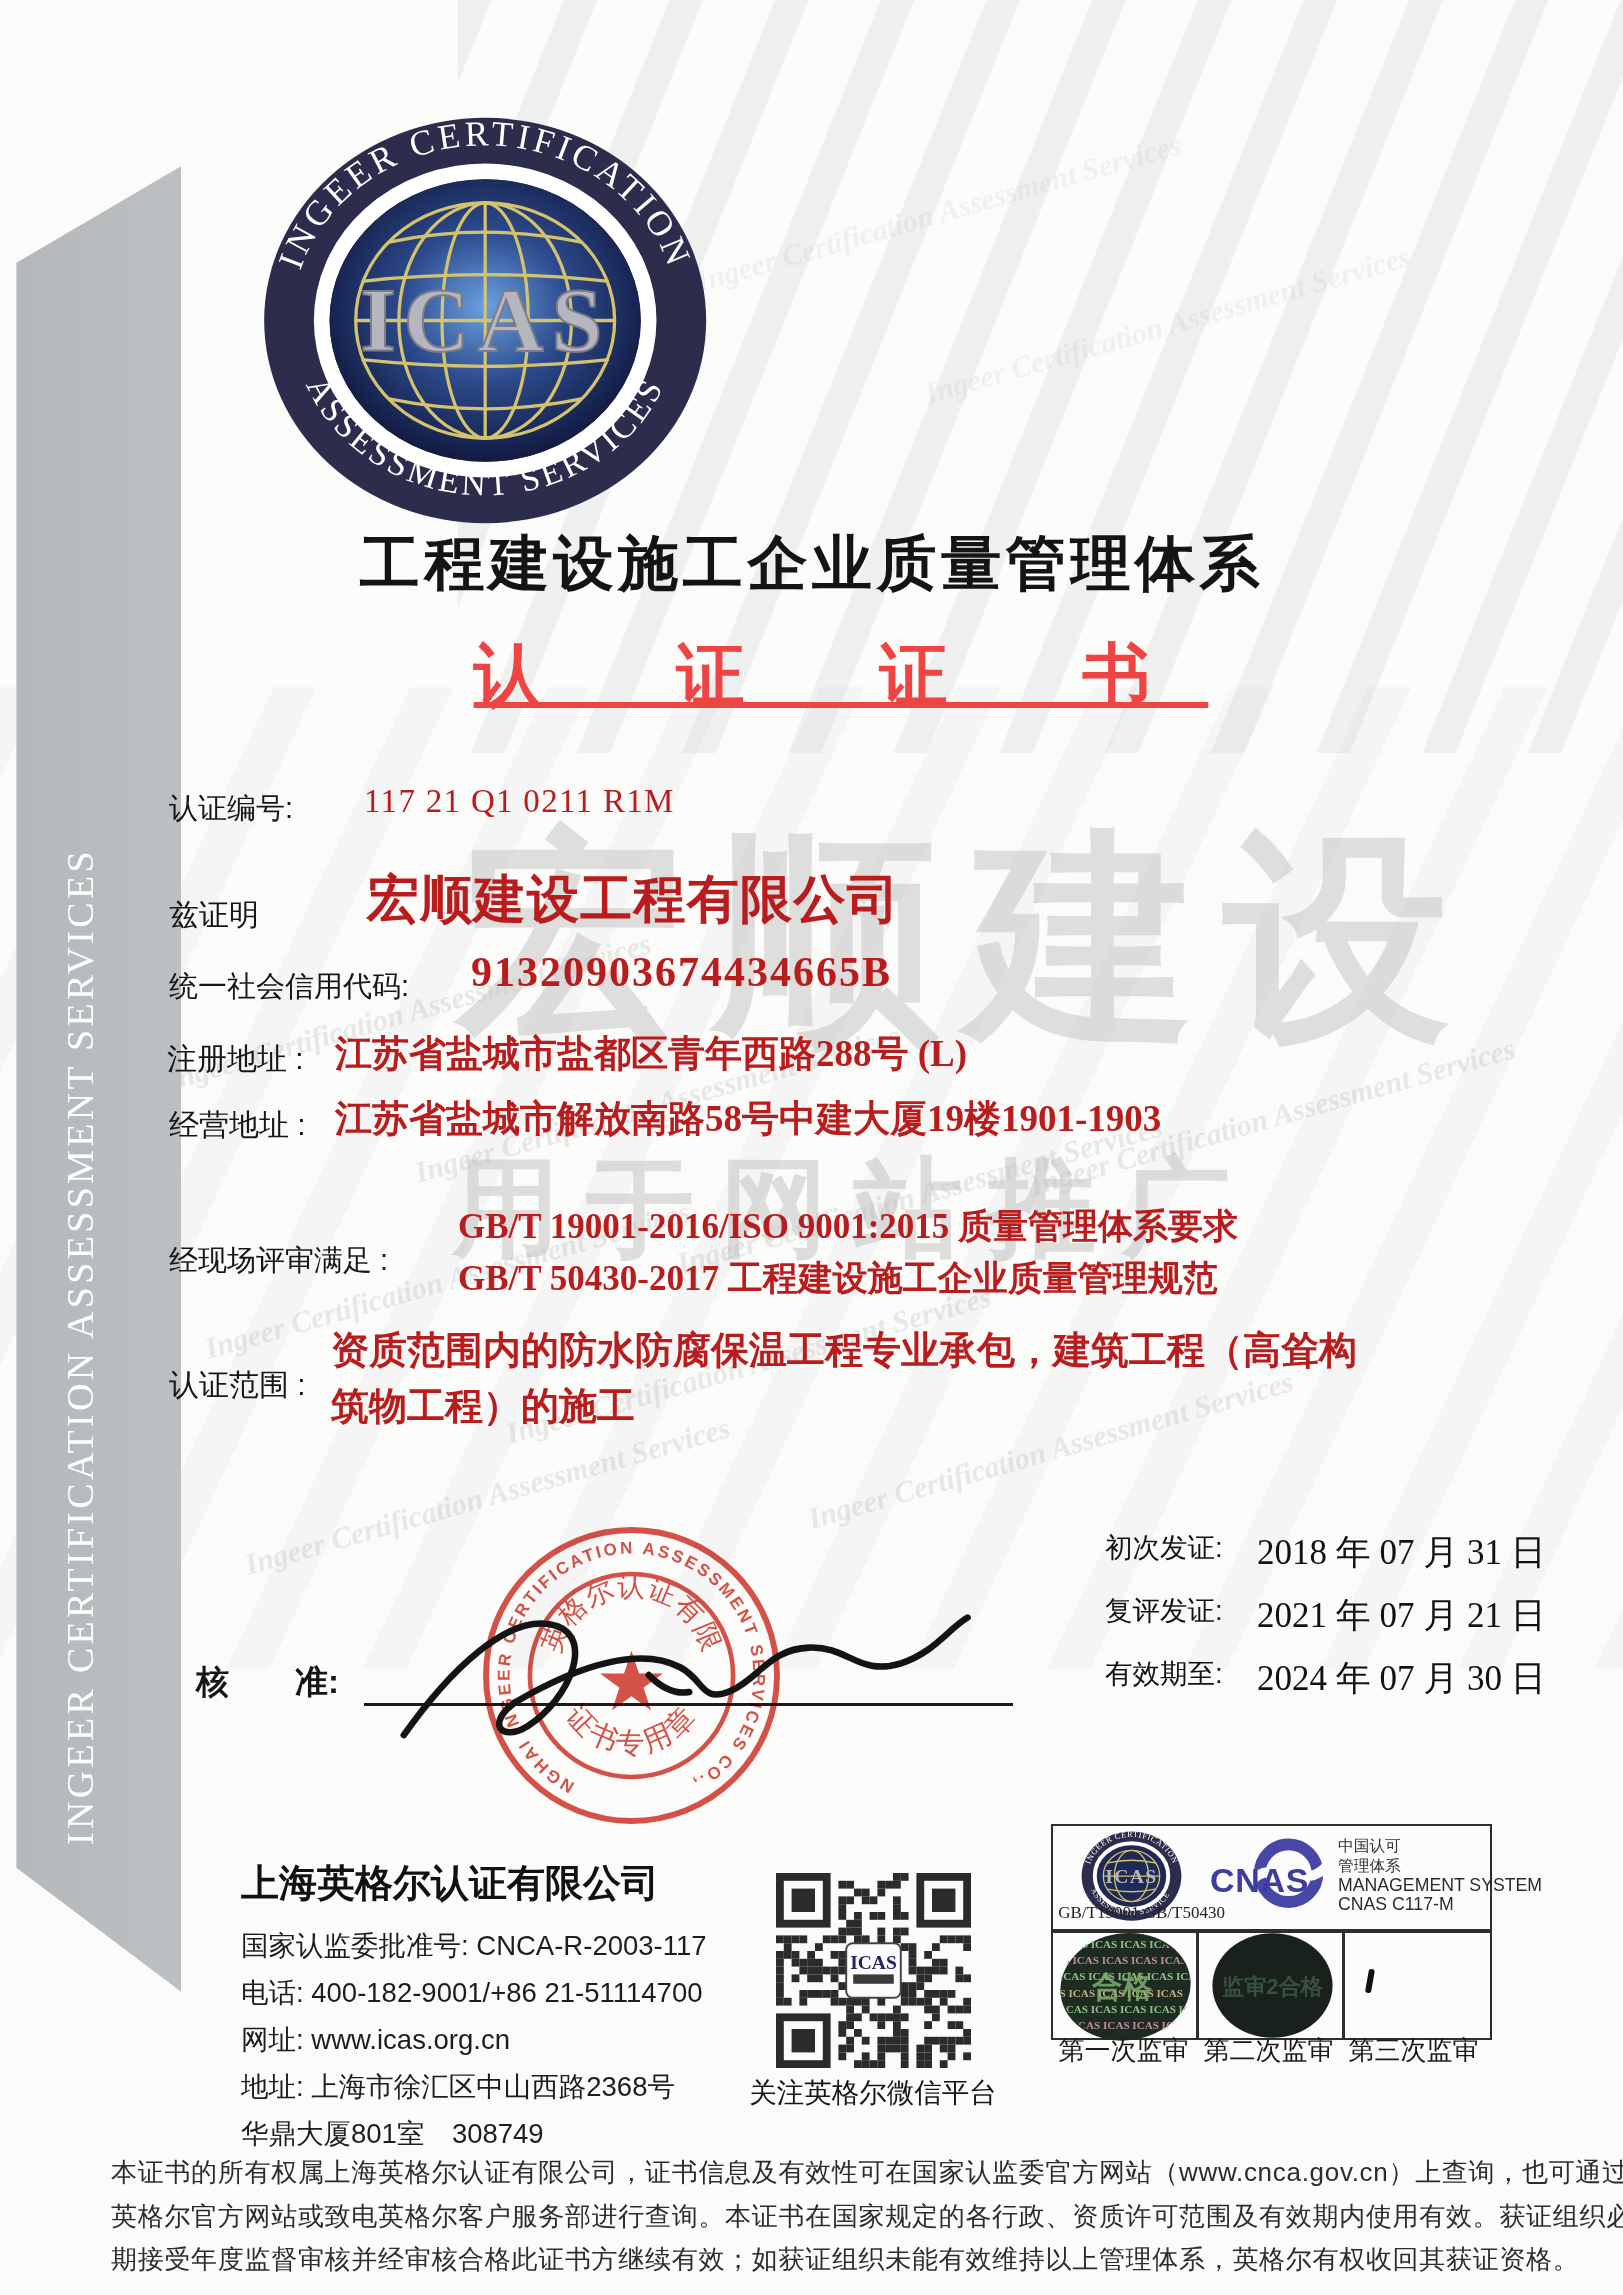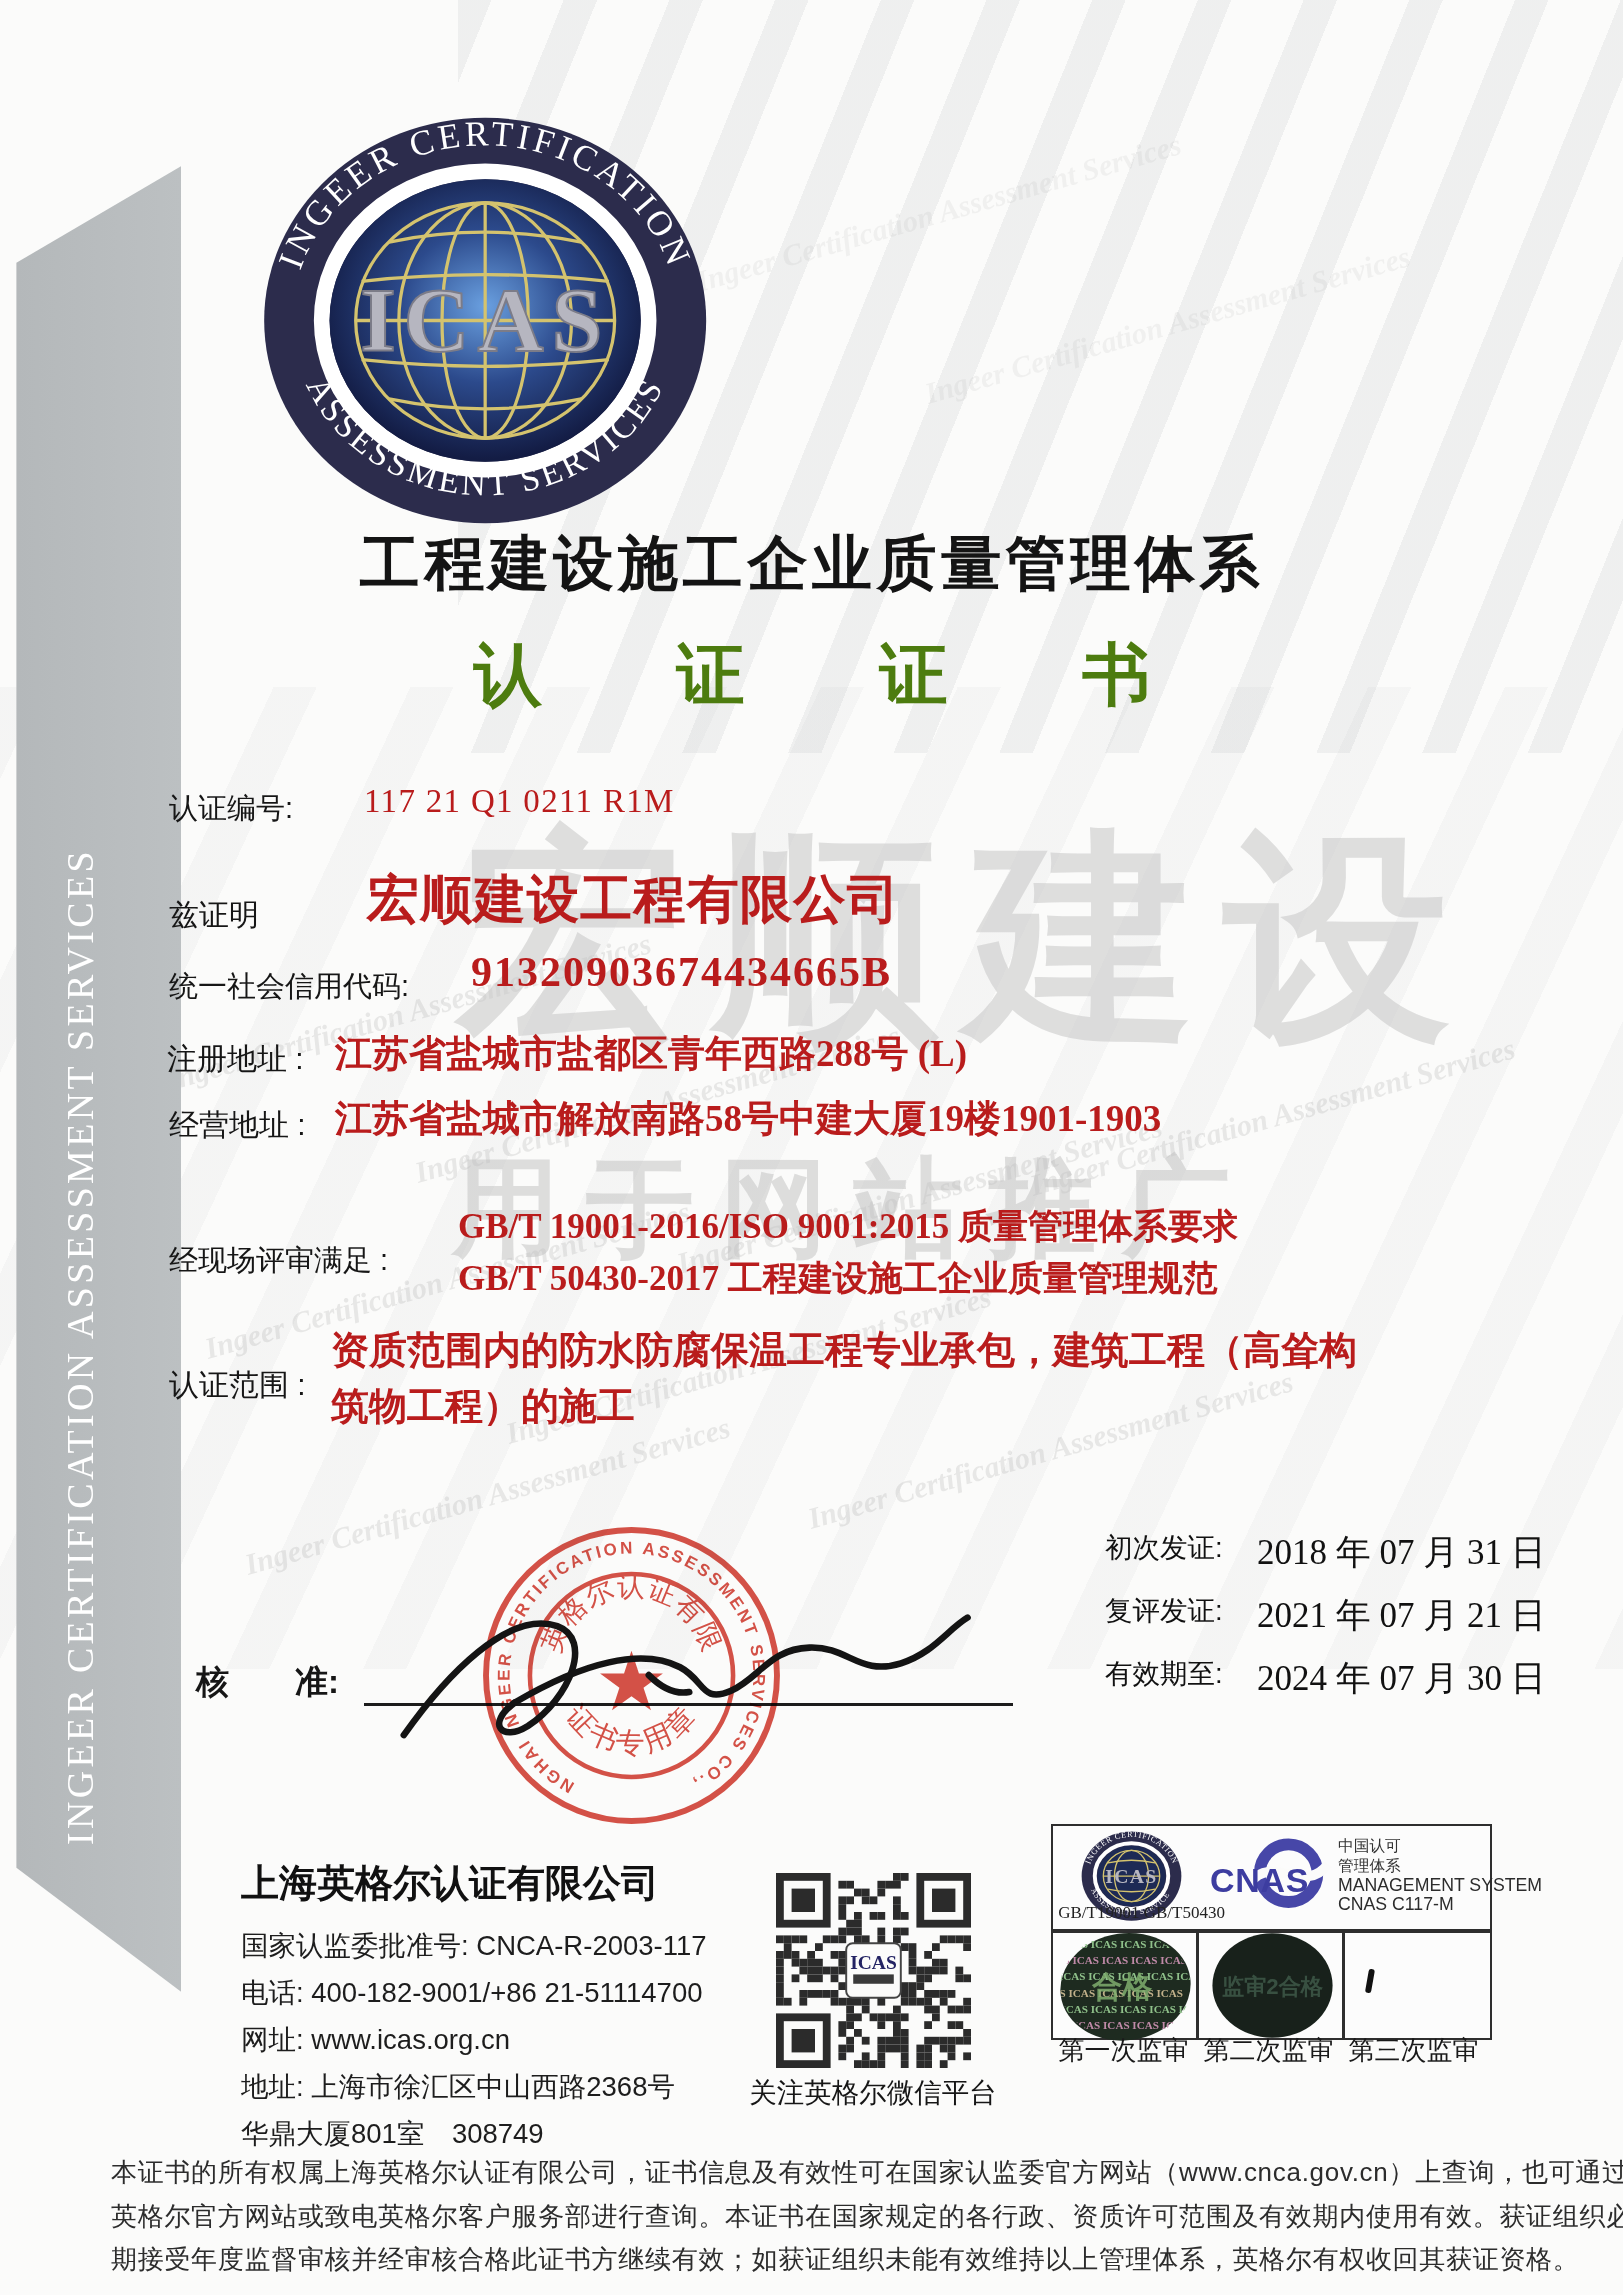--- a/index.html
+++ b/index.html
@@ -21,21 +21,21 @@
     font-family:"Liberation Serif",serif;font-size:38px;letter-spacing:3.3px;color:#ffffff;z-index:3;white-space:nowrap;}
   
   .wm-big{left:458px;top:789px;font-size:226px;font-weight:700;letter-spacing:29.5px;color:#c7c7c7;opacity:.55;z-index:1;white-space:nowrap;}
   .wm-small{left:452px;top:1136px;font-size:108px;font-weight:700;letter-spacing:26px;color:#c0c0c0;opacity:.5;z-index:1;white-space:nowrap;}
   
   .badge{left:255px;top:108px;z-index:4;}
   .badge-halo{left:216px;top:72px;width:543px;height:497px;border-radius:50%;z-index:3;
     background:radial-gradient(closest-side,rgba(120,120,130,.28),rgba(120,120,130,0) 78%);}
   
   .title1{left:118px;top:524px;width:1388px;text-align:center;font-size:60px;font-weight:700;color:#141414;letter-spacing:4.6px;z-index:5;}
-  .title2{left:118px;top:630px;width:1388px;text-align:center;font-size:68px;font-weight:700;color:#4d7c0f;letter-spacing:58px;text-indent:58px;z-index:5;}
+  .title2{left:118px;top:630px;width:1388px;text-align:center;font-size:68px;font-weight:700;color:#ef4444;letter-spacing:58px;text-indent:58px;z-index:5;text-decoration:underline;}
   
   .lab{position:absolute;font-size:29px;color:#161616;z-index:5;white-space:nowrap;}
   .val{position:absolute;color:#b91c1c;z-index:5;white-space:nowrap;font-family:Liberation Serif, serif;}
   .v-certno{left:364px;top:783px;font-size:33px;letter-spacing:1.3px;}
   .l-certify{left:169px;top:895px;font-size:30px;}
   .v-company{left:367px;top:865px;font-size:52px;font-weight:700;letter-spacing:1.3px;}
   .l-credit{left:169px;top:967px;}
   .v-credit{left:471px;top:948px;font-size:42px;font-weight:700;letter-spacing:2px;}
   .l-reg{left:167px;top:1039px;font-size:30px;}
   .v-reg{left:335px;top:1029px;font-size:37px;font-weight:700;}

